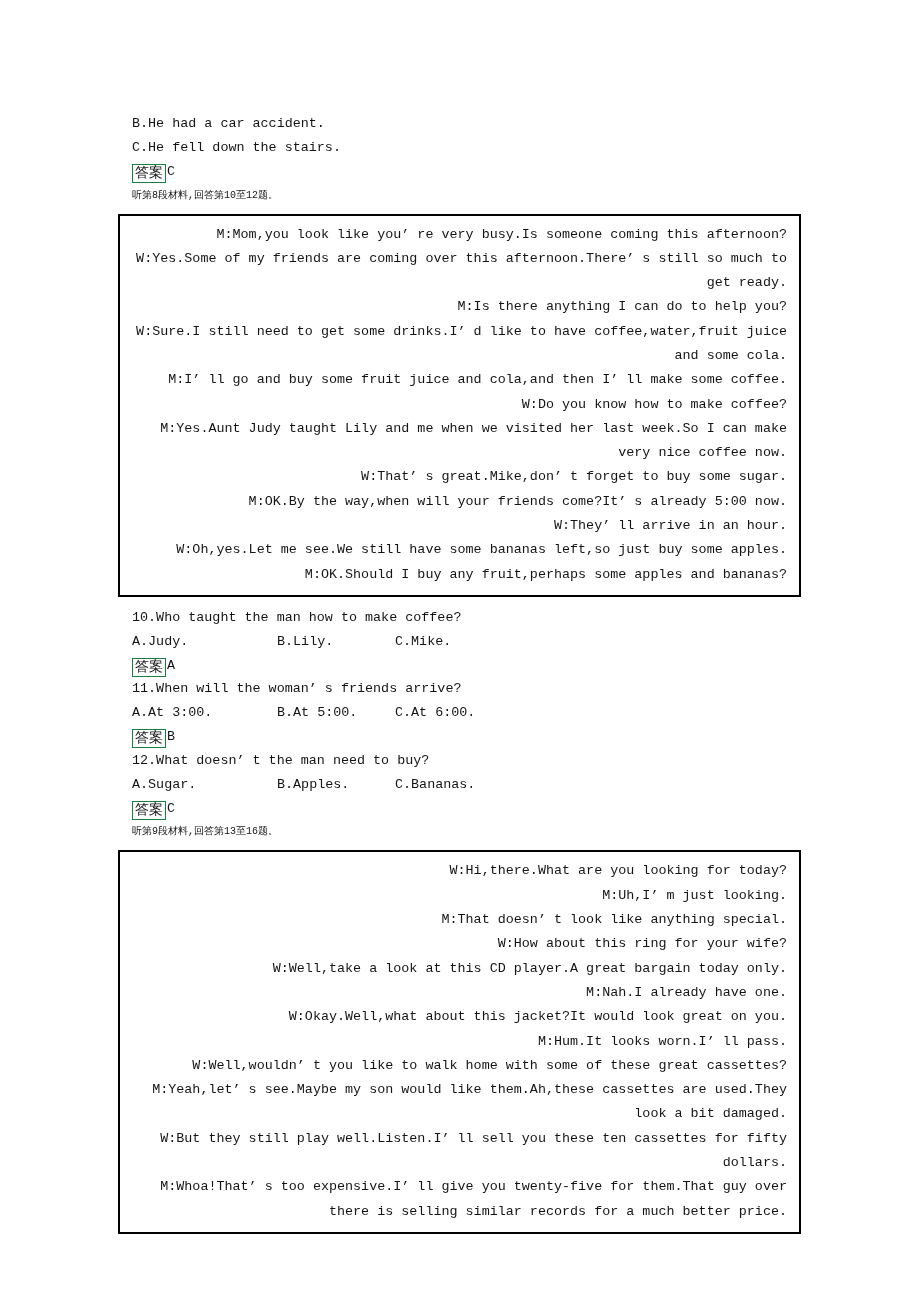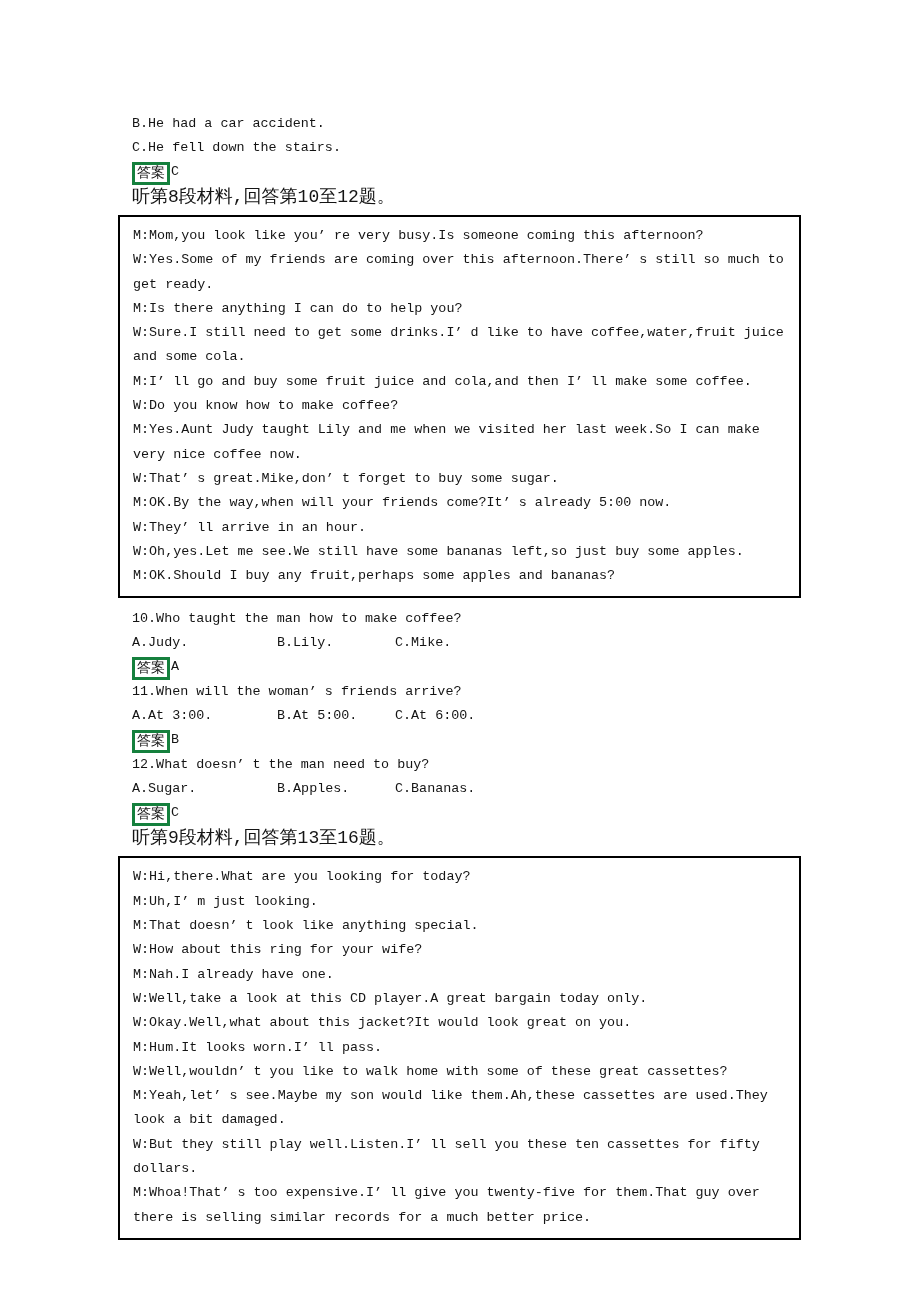--- a/index.html
+++ b/index.html
@@ -19,42 +19,43 @@
     padding: 112px 0 0 118px;
     width: 683px;
   }
   .line {
     margin: 0;
     padding-left: 14px;
     line-height: 24px;
     white-space: pre-wrap;
   }
   .cn {
-    font-size: 18px;
+    font-size: 10px;
   }
   .answer-line {
     line-height: 23.5px;
   }
   .answer-box {
     display: inline-block;
-    border: 3px solid #15803d;
+    border: 1px solid #15803d;
     padding: 0 2px;
     line-height: 17px;
     font-size: 14px;
     vertical-align: -2px;
   }
   .answer-letter {
     margin-left: 1px;
   }
   .dialogue-box {
     box-sizing: border-box;
     width: 683px;
     border: 2px solid #000000;
     padding: 7px 12px 8px 13px;
     margin: 6px 0 9px 0;
+    text-align: right;
   }
   .dlg-line {
     margin: 0;
     line-height: 24.3px;
   }
   .q-num {
     font-weight: normal;
   }
   .opts .opt {
     display: inline-block;
@@ -107,22 +108,22 @@
     <p class="line answer-line"><span class="answer-box"><span>答案</span></span><span class="answer-letter">C</span></p>
   </div>
 
   <p class="line cn">听第9段材料,回答第13至16题。</p>
 
   <div class="dialogue-box">
       <p class="dlg-line">W:Hi,there.What are you looking for today?</p>
       <p class="dlg-line">M:Uh,I’ m just looking.</p>
       <p class="dlg-line">M:That doesn’ t look like anything special.</p>
       <p class="dlg-line">W:How about this ring for your wife?</p>
+      <p class="dlg-line">W:Well,take a look at this CD player.A great bargain today only.</p>
       <p class="dlg-line">M:Nah.I already have one.</p>
-      <p class="dlg-line">W:Well,take a look at this CD player.A great bargain today only.</p>
       <p class="dlg-line">W:Okay.Well,what about this jacket?It would look great on you.</p>
       <p class="dlg-line">M:Hum.It looks worn.I’ ll pass.</p>
       <p class="dlg-line">W:Well,wouldn’ t you like to walk home with some of these great cassettes?</p>
       <p class="dlg-line">M:Yeah,let’ s see.Maybe my son would like them.Ah,these cassettes are used.They look a bit damaged.</p>
       <p class="dlg-line">W:But they still play well.Listen.I’ ll sell you these ten cassettes for fifty dollars.</p>
       <p class="dlg-line">M:Whoa!That’ s too expensive.I’ ll give you twenty-five for them.That guy over there is selling similar records for a much better price.</p>
     </div>
 
 </div>
 

